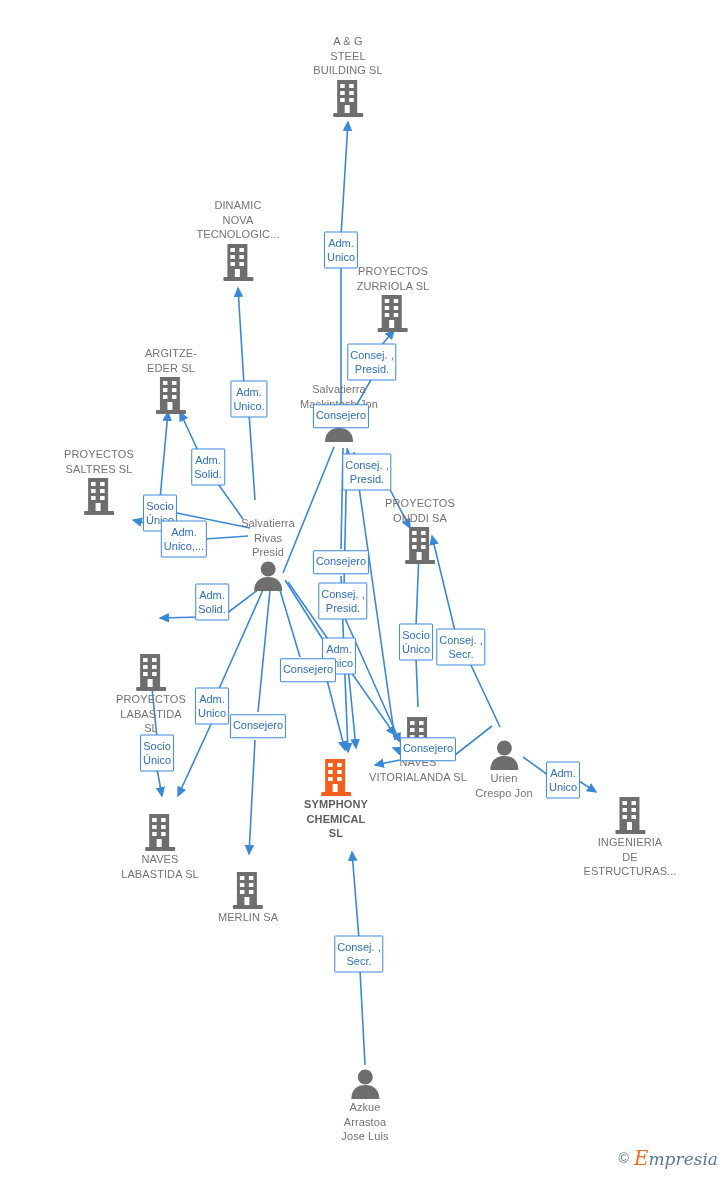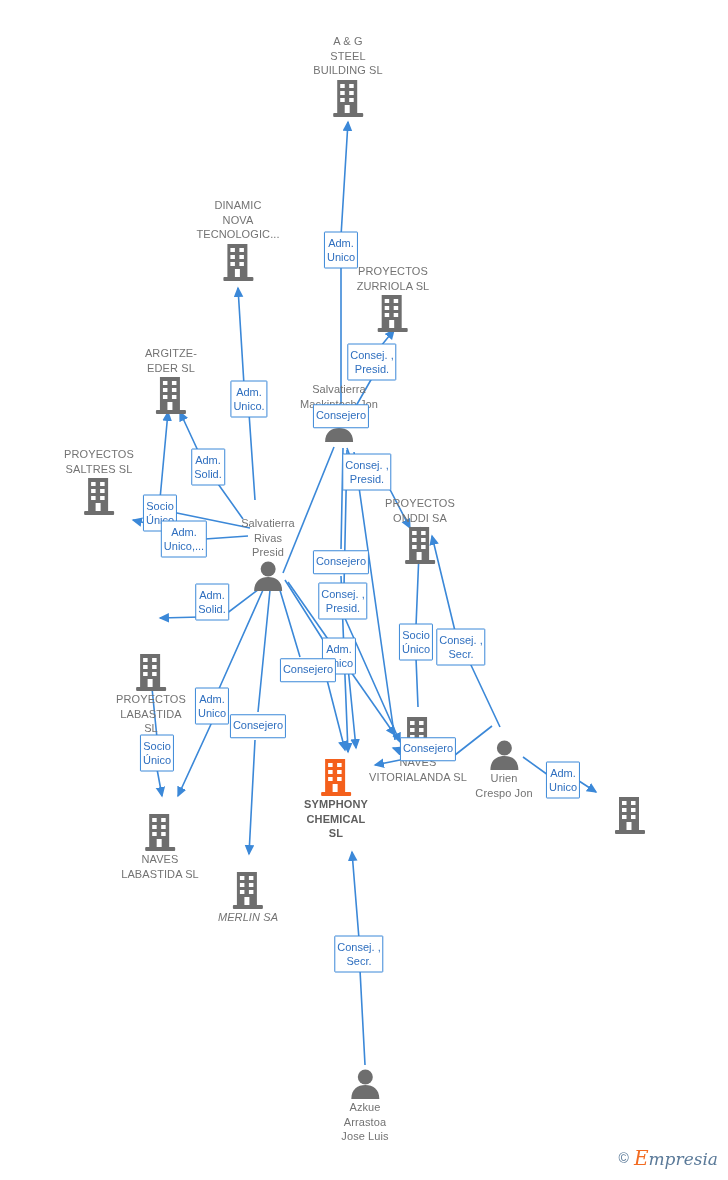--- a/index.html
+++ b/index.html
@@ -308,41 +308,46 @@
             <g fill="#ffffff">
               <rect x="9" y="6" width="4.5" height="4"></rect>
               <rect x="18" y="6" width="4.5" height="4"></rect>
               <rect x="9" y="13" width="4.5" height="4"></rect>
               <rect x="18" y="13" width="4.5" height="4"></rect>
               <rect x="9" y="20" width="4.5" height="4"></rect>
               <rect x="18" y="20" width="4.5" height="4"></rect>
               <rect x="13.5" y="27" width="5" height="8"></rect>
             </g>
           </svg></span>
+        <div class="node-label">
+          <div>INGENIERIA</div>
+          <div>DE</div>
+          <div>ESTRUCTURAS...</div>
+        </div>
       </div>
       <div class="node" style="left: 160px; top: 812px;">
         <span class="icon-wrap"><svg width="34" height="40" viewBox="0 0 34 40" xmlns="http://www.w3.org/2000/svg">
             <rect x="6" y="2" width="20" height="33" fill="#6e6e6e"></rect>
             <rect x="2" y="35" width="30" height="4" rx="1" fill="#6e6e6e"></rect>
             <g fill="#ffffff">
               <rect x="9" y="6" width="4.5" height="4"></rect>
               <rect x="18" y="6" width="4.5" height="4"></rect>
               <rect x="9" y="13" width="4.5" height="4"></rect>
               <rect x="18" y="13" width="4.5" height="4"></rect>
               <rect x="9" y="20" width="4.5" height="4"></rect>
               <rect x="18" y="20" width="4.5" height="4"></rect>
               <rect x="13.5" y="27" width="5" height="8"></rect>
             </g>
           </svg></span>
         <div class="node-label">
           <div>NAVES</div>
           <div>LABASTIDA SL</div>
         </div>
       </div>
-      <div class="node" style="left: 248px; top: 870px; font-style: italic;">
+      <div class="node" style="left: 248px; top: 870px;">
         <span class="icon-wrap"><svg width="34" height="40" viewBox="0 0 34 40" xmlns="http://www.w3.org/2000/svg">
             <rect x="6" y="2" width="20" height="33" fill="#6e6e6e"></rect>
             <rect x="2" y="35" width="30" height="4" rx="1" fill="#6e6e6e"></rect>
             <g fill="#ffffff">
               <rect x="9" y="6" width="4.5" height="4"></rect>
               <rect x="18" y="6" width="4.5" height="4"></rect>
               <rect x="9" y="13" width="4.5" height="4"></rect>
               <rect x="18" y="13" width="4.5" height="4"></rect>
               <rect x="9" y="20" width="4.5" height="4"></rect>
               <rect x="18" y="20" width="4.5" height="4"></rect>

